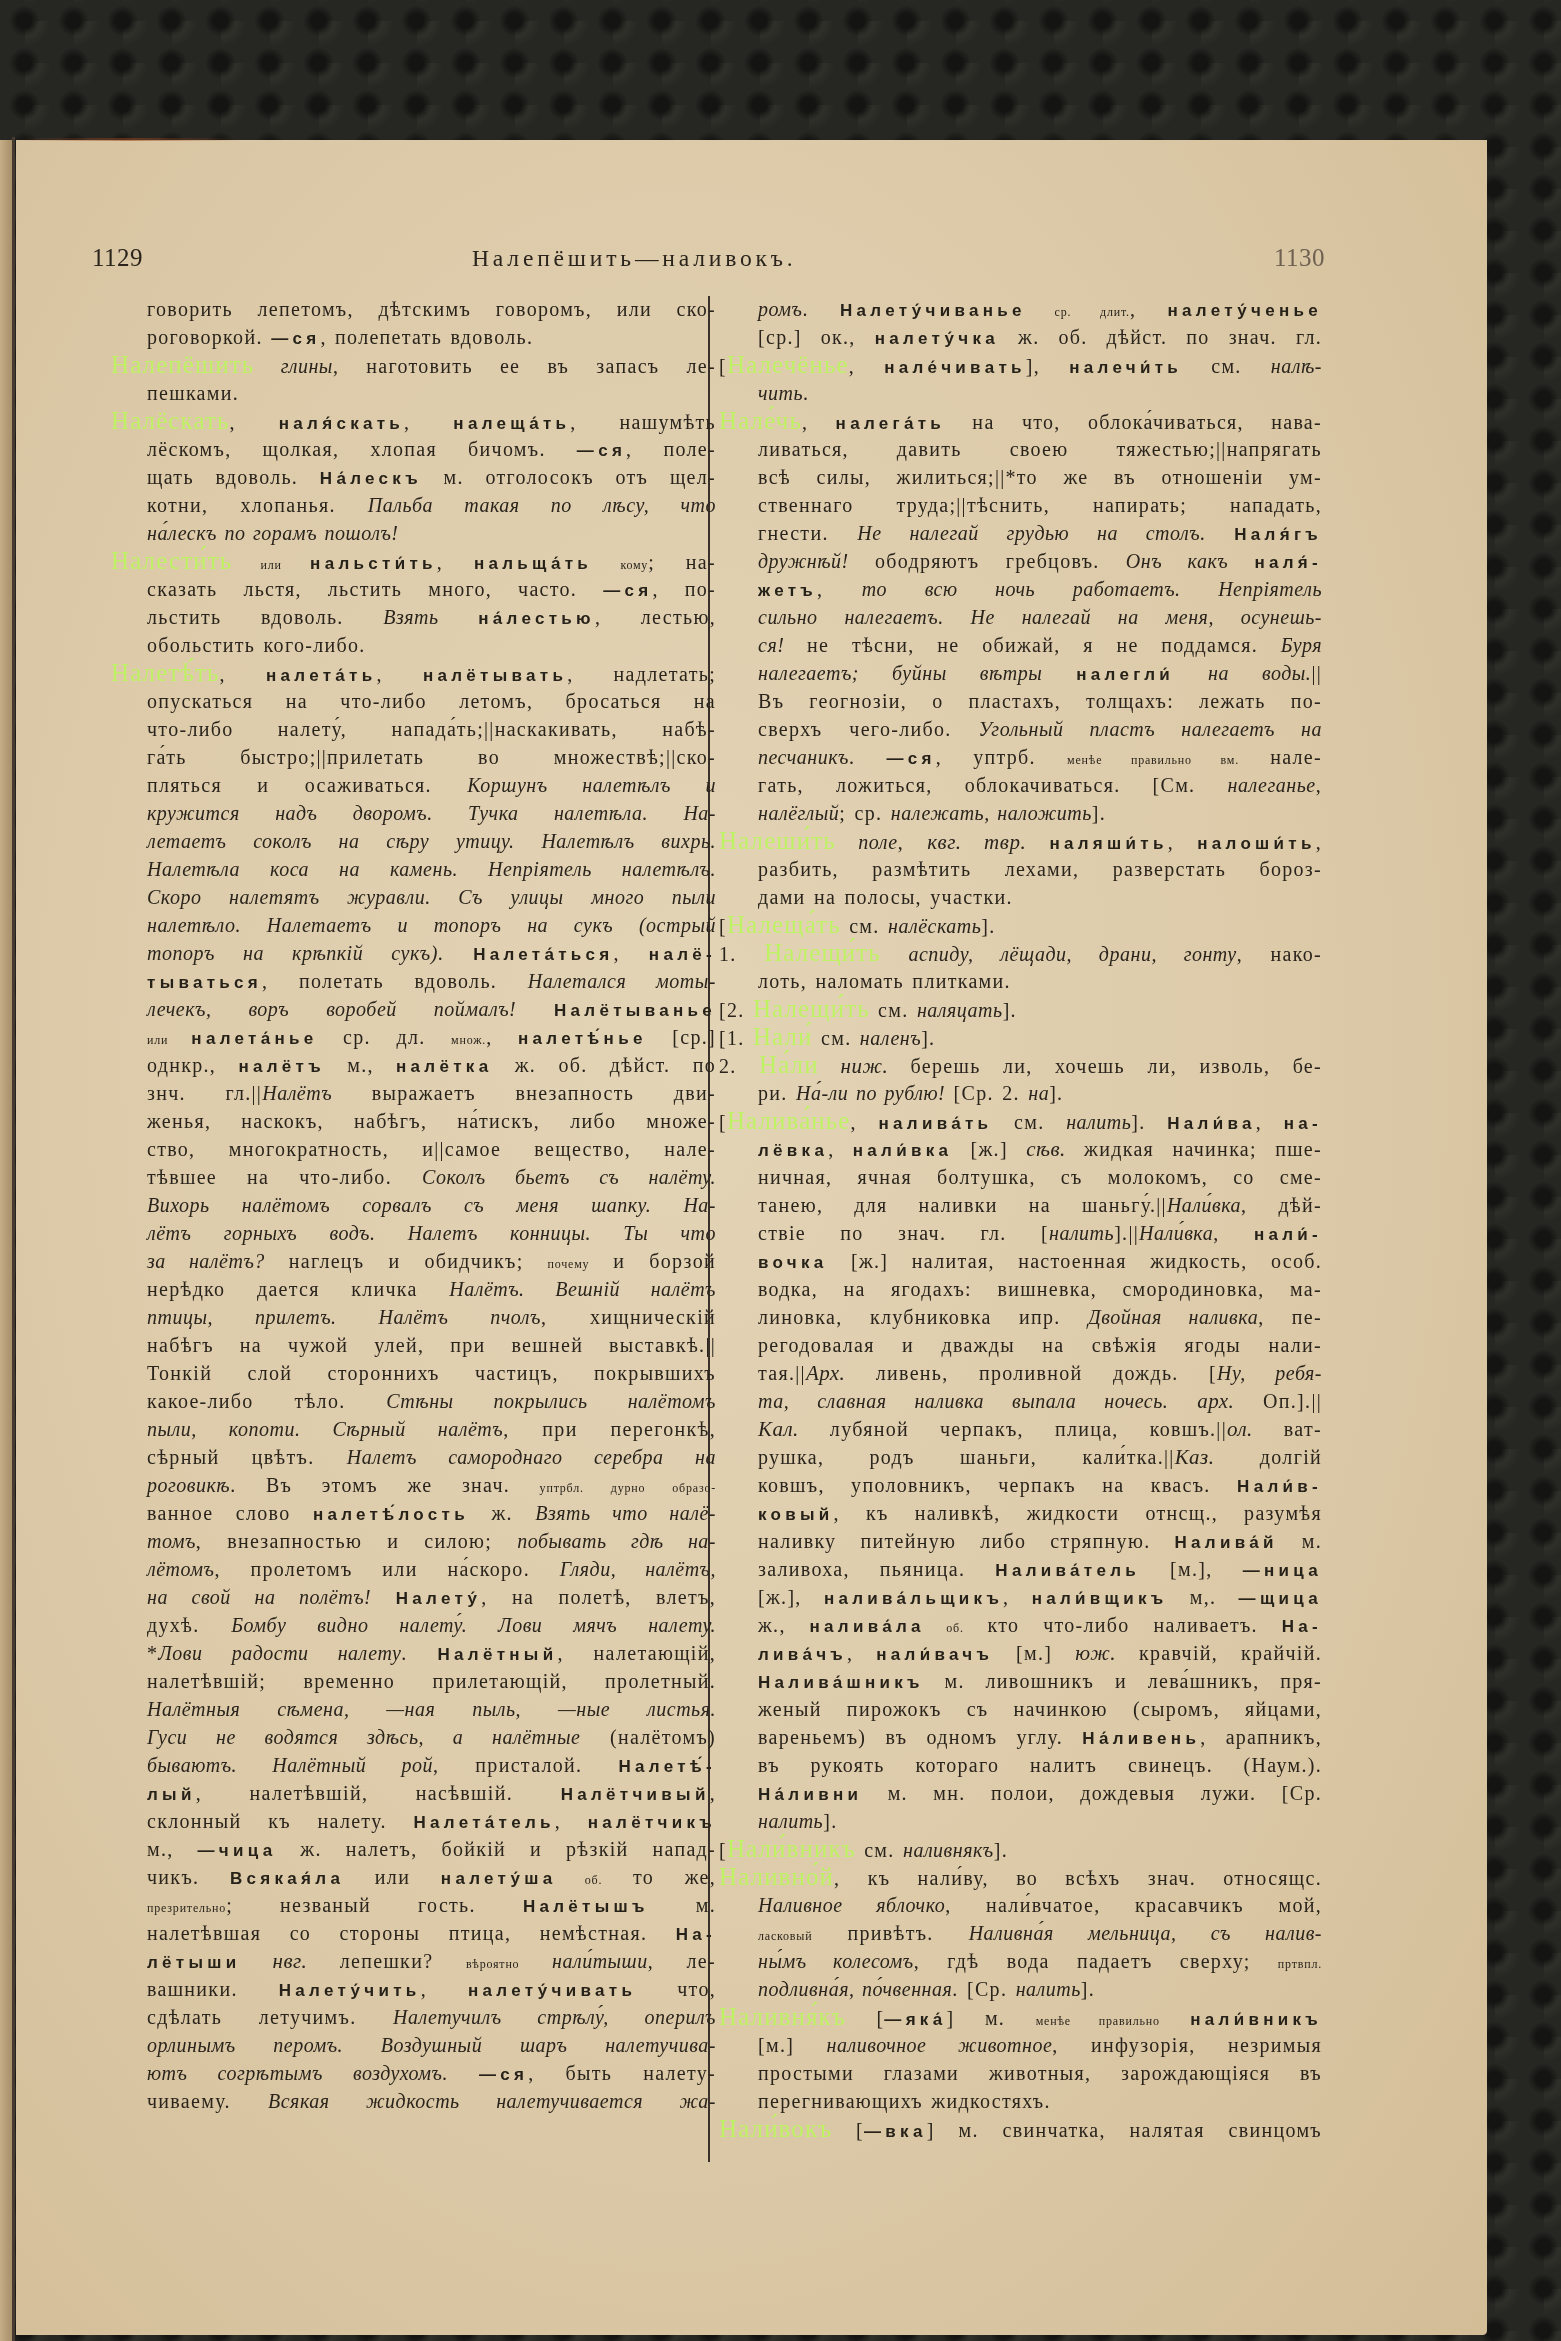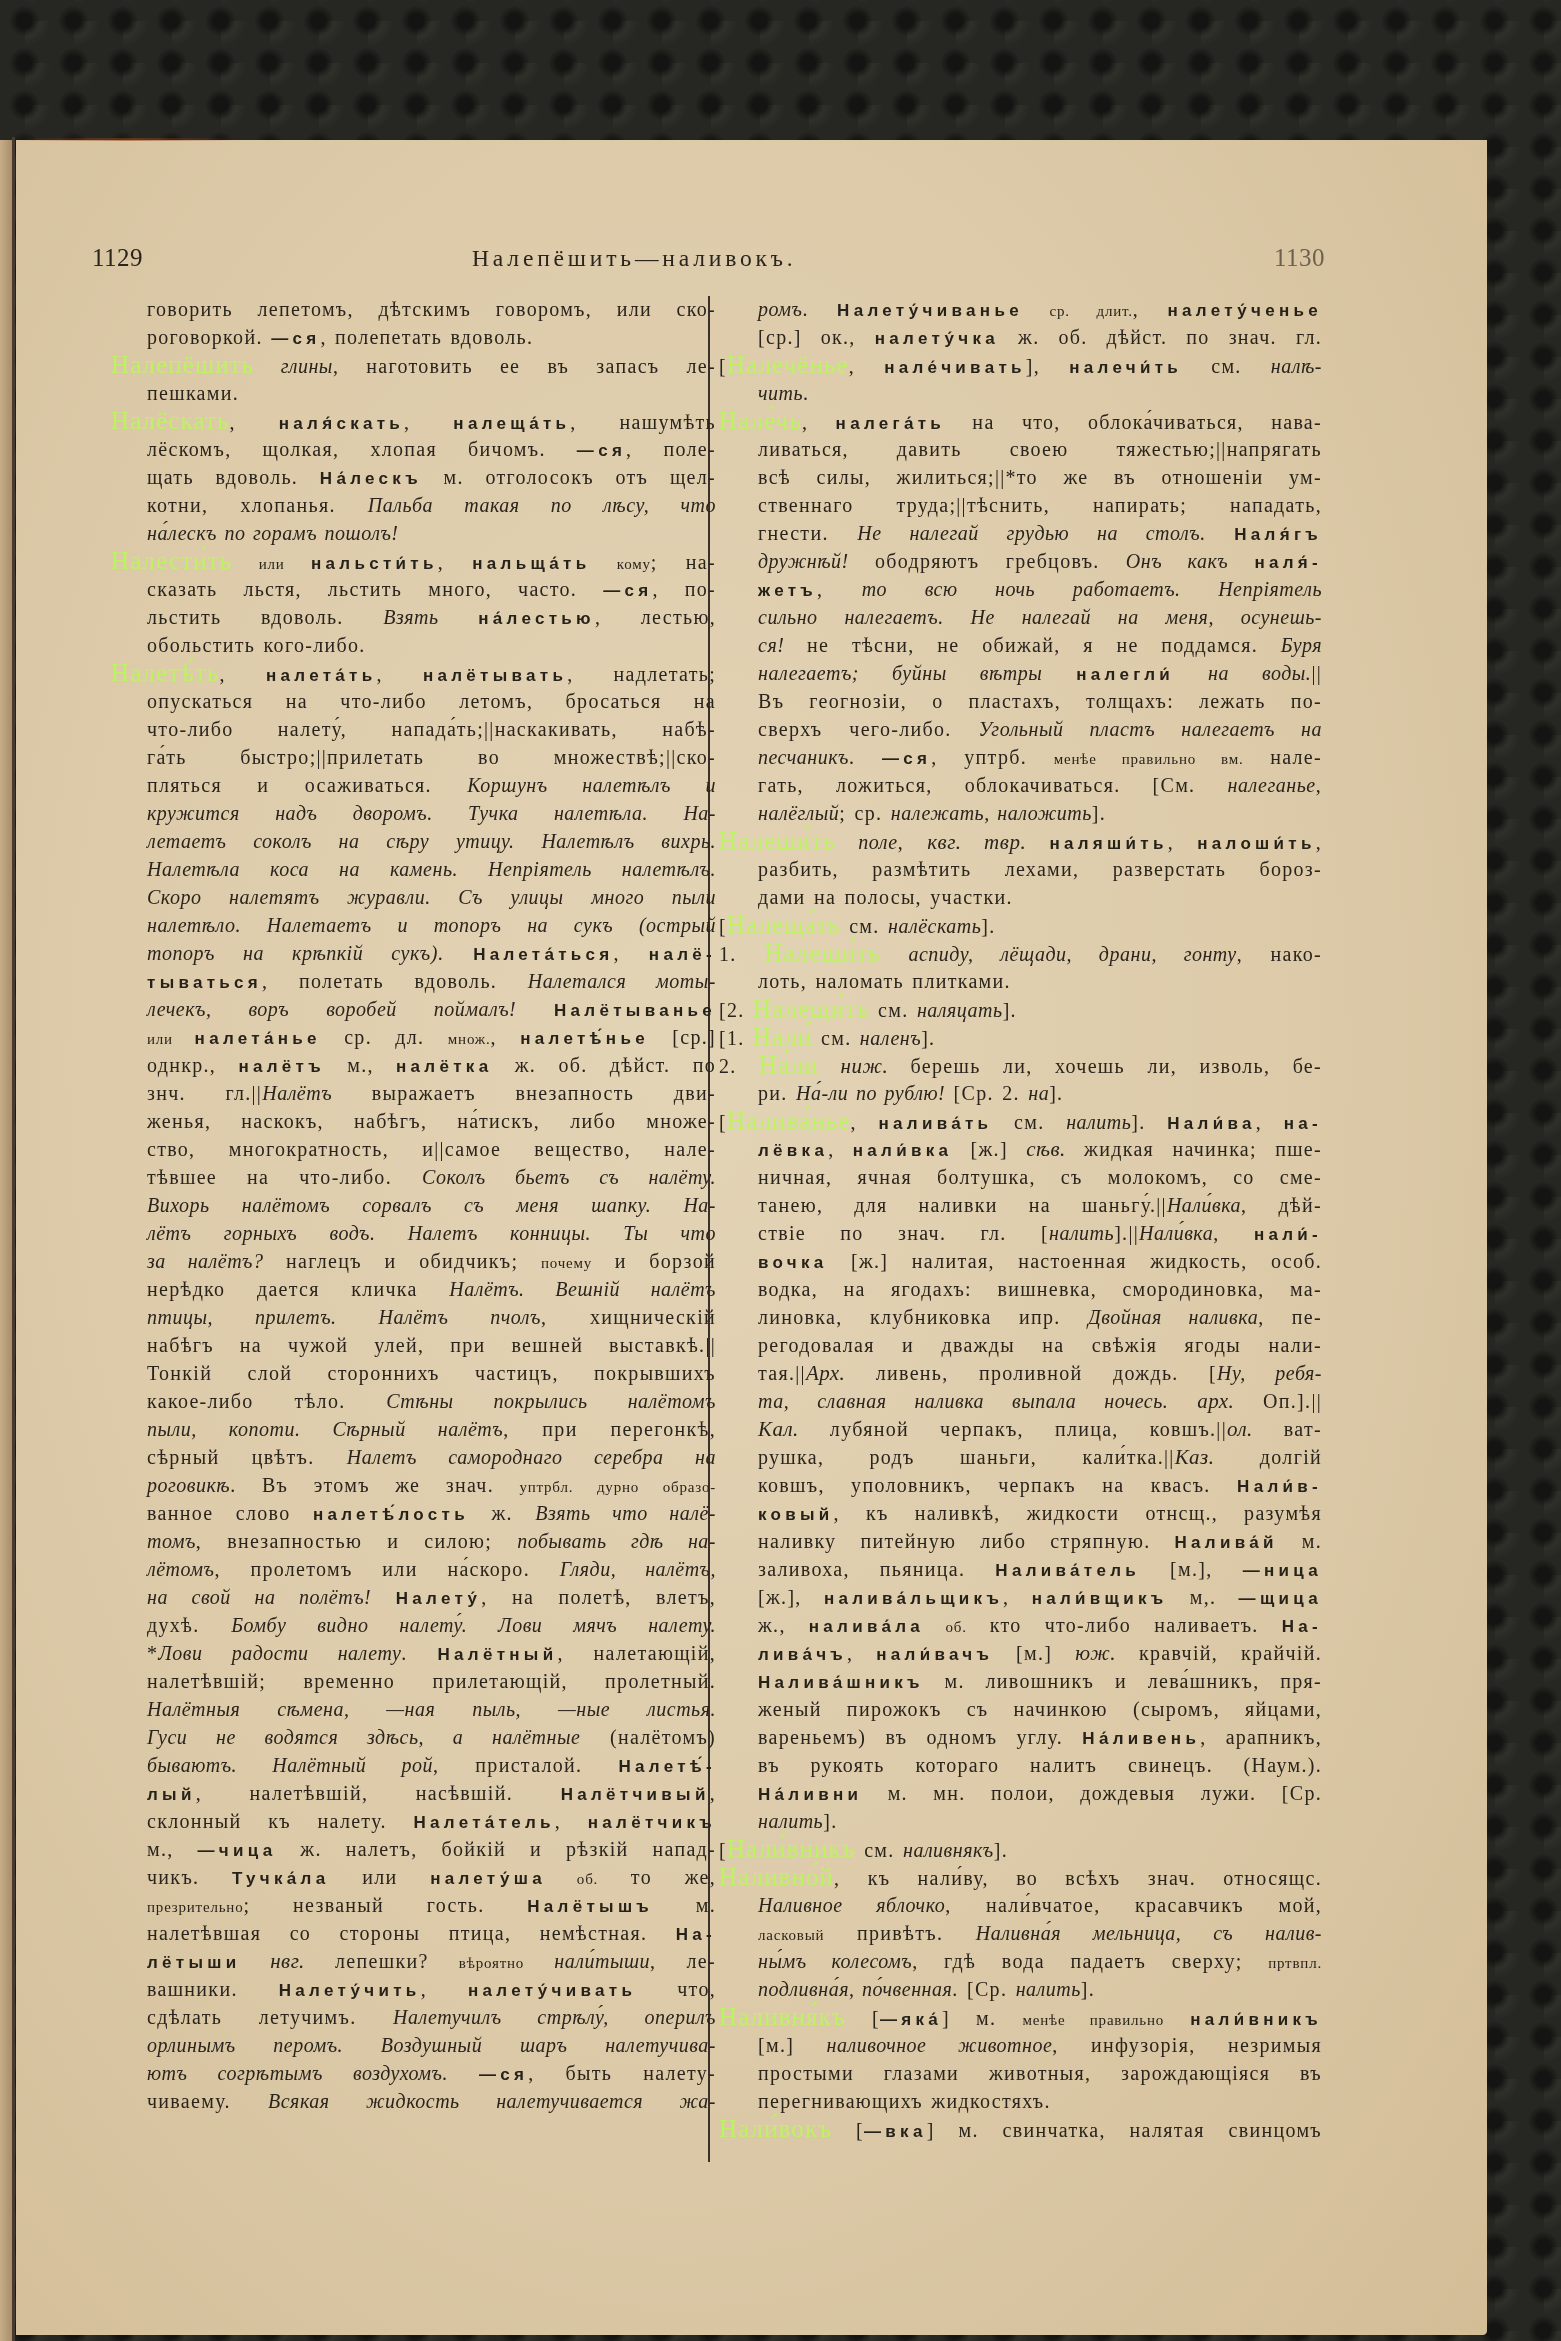--- a/index.html
+++ b/index.html
@@ -44,21 +44,21 @@
     padding-left: 36px; transform-origin: left center;
   }
   #right-col .ln { padding-left: 39px; }
   .ln.head, #right-col .ln.head { padding-left: 0; }
   .ln.last { text-align: left; text-align-last: left; }
 
   .s-n { }
   .s-H { font-weight: 400; font-size: 25px; letter-spacing: 1.1px; color: #bef264; }
   .s-S { font-family: "Liberation Sans", "DejaVu Sans", sans-serif; font-weight: 700; font-size: 17px; letter-spacing: 4.3px; color: #272219; }
   .s-i { font-style: italic; letter-spacing: 0.5px; }
-  .s-m { font-size: 15px; letter-spacing: 0.8px; font-family: Liberation Serif, serif; }
+  .s-m { font-size: 12px; letter-spacing: 0.8px; font-family: Liberation Serif, serif; }
   .s-mi { font-size: 21px; font-style: italic; letter-spacing: 0.5px; }
 </style>
 </head>
 <body>
 
 <div class="left-sliver"></div>
 <div class="left-edge-line"></div>
 <div class="page"></div>
 <div class="top-stain"></div>
 
@@ -118,21 +118,21 @@
     <div class="ln"><span class="s-i">на свой на полётъ!</span><span class="s-n"> </span><span class="s-S">Налету́</span><span class="s-n">, на полетѣ, влетъ,</span></div>
     <div class="ln"><span class="s-n">духѣ. </span><span class="s-i">Бомбу видно налету́. Лови мячъ налету.</span></div>
     <div class="ln"><span class="s-n">*</span><span class="s-i">Лови радости налету</span><span class="s-n">. </span><span class="s-S">Налётный</span><span class="s-n">, налетающій,</span></div>
     <div class="ln"><span class="s-n">налетѣвшій; временно прилетающій, пролетный.</span></div>
     <div class="ln"><span class="s-i">Налётныя сѣмена, —ная пыль, —ные листья.</span></div>
     <div class="ln"><span class="s-i">Гуси не водятся здѣсь, а налётные</span><span class="s-n"> (налётомъ)</span></div>
     <div class="ln"><span class="s-i">бываютъ. Налётный рой</span><span class="s-n">, присталой. </span><span class="s-S">Налетѣ́-</span></div>
     <div class="ln"><span class="s-S">лый</span><span class="s-n">, налетѣвшій, насѣвшій. </span><span class="s-S">Налётчивый</span><span class="s-n">,</span></div>
     <div class="ln"><span class="s-n">склонный къ налету. </span><span class="s-S">Налета́тель</span><span class="s-n">, </span><span class="s-S">налётчикъ</span></div>
     <div class="ln"><span class="s-n">м., </span><span class="s-S">—чица</span><span class="s-n"> ж. налетъ, бойкій и рѣзкій напад-</span></div>
-    <div class="ln"><span class="s-n">чикъ. </span><span class="s-S">Тучка́ла</span><span class="s-n"> или </span><span class="s-S">налету́ша</span><span class="s-m"> об.</span><span class="s-n"> то же,</span></div>
+    <div class="ln"><span class="s-n">чикъ. </span><span class="s-S">Всякая́ла</span><span class="s-n"> или </span><span class="s-S">налету́ша</span><span class="s-m"> об.</span><span class="s-n"> то же,</span></div>
     <div class="ln"><span class="s-m">презрительно</span><span class="s-n">; незваный гость. </span><span class="s-S">Налётышъ</span><span class="s-n"> м.</span></div>
     <div class="ln"><span class="s-n">налетѣвшая со стороны птица, немѣстная. </span><span class="s-S">На-</span></div>
     <div class="ln"><span class="s-S">лётыши</span><span class="s-mi"> нвг.</span><span class="s-n"> лепешки? </span><span class="s-m">вѣроятно</span><span class="s-n"> </span><span class="s-i">нали́тыши</span><span class="s-n">, ле-</span></div>
     <div class="ln"><span class="s-n">вашники. </span><span class="s-S">Налету́чить</span><span class="s-n">, </span><span class="s-S">налету́чивать</span><span class="s-n"> что,</span></div>
     <div class="ln"><span class="s-n">сдѣлать летучимъ. </span><span class="s-i">Налетучилъ стрѣлу́, оперилъ</span></div>
     <div class="ln"><span class="s-i">орлинымъ перомъ. Воздушный шаръ налетучива-</span></div>
     <div class="ln"><span class="s-i">ютъ согрѣтымъ воздухомъ.</span><span class="s-n"> </span><span class="s-S">—ся</span><span class="s-n">, быть налету-</span></div>
     <div class="ln"><span class="s-n">чиваему. </span><span class="s-i">Всякая жидкость налетучивается жа-</span></div>
   </div>
 <div class="col" id="right-col">

